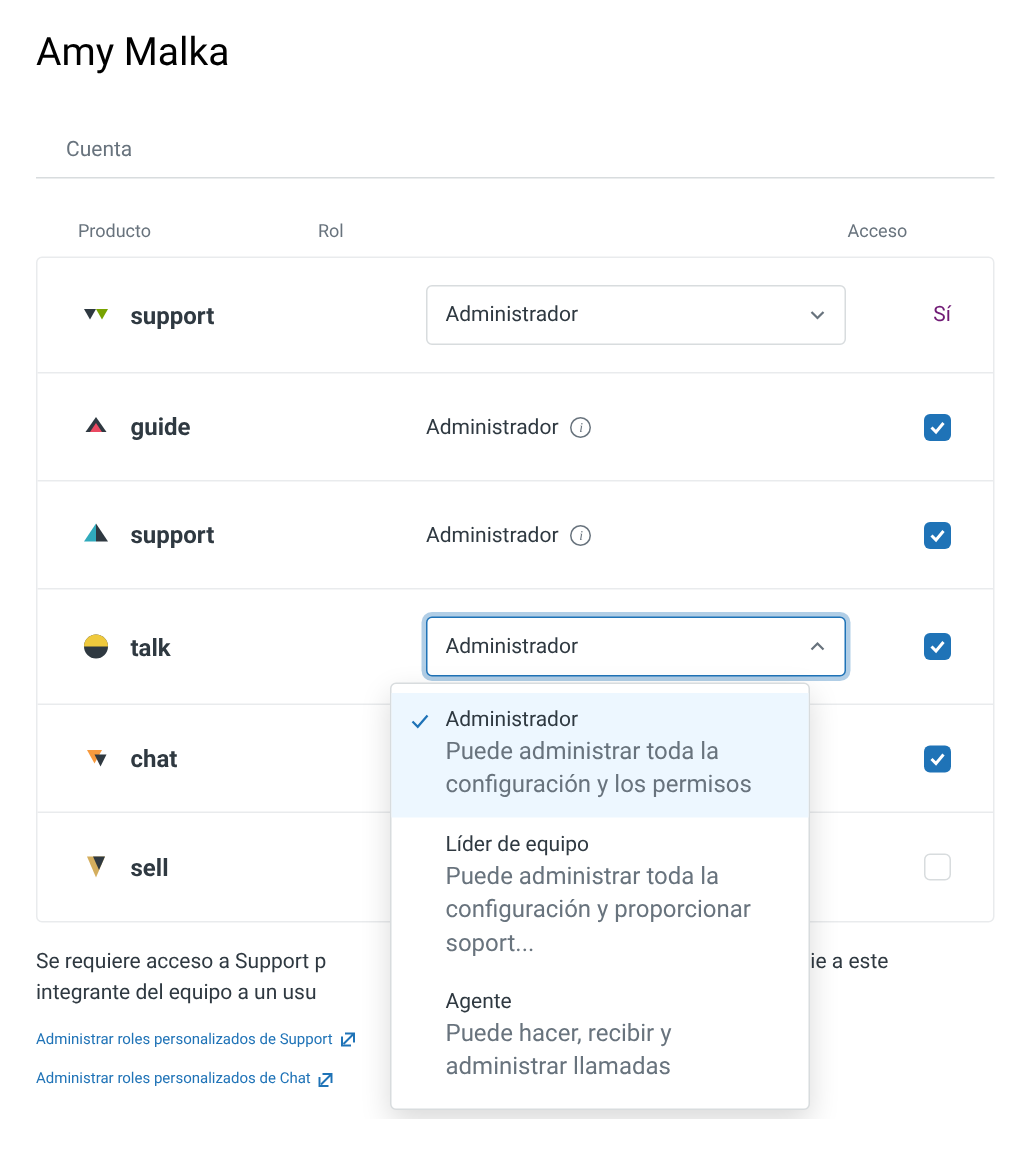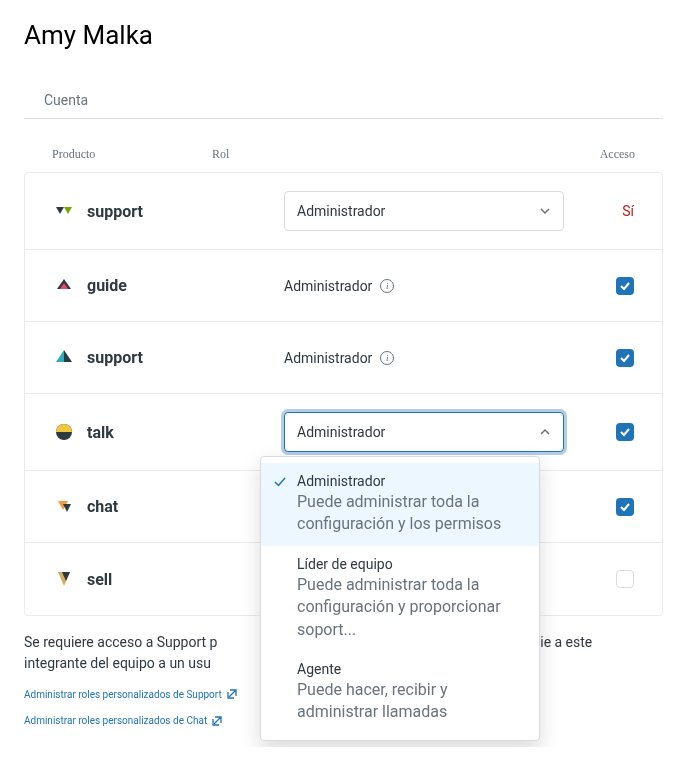--- a/index.html
+++ b/index.html
@@ -37,25 +37,24 @@
     position: absolute;
     left: 0; right: 0; bottom: -1px;
     height: 3px;
     background: #1f73b7;
   }
   .table-head {
     display: flex;
     padding: 0 28px 10px 28px;
     font-size: 12px;
     color: #68737d;
-    font-family: Liberation Serif, serif;
   }
   .col-product { width: 160px; flex-shrink: 0; }
   .col-role { flex: 1; }
-  .col-access { width: 70px; text-align: right; }
+  .col-access { width: 70px; }
   .rows {
     border: 1px solid #e9ebed;
     border-radius: 4px;
   }
   .row {
     display: flex;
     align-items: center;
     padding: 18px 28px;
     border-bottom: 1px solid #e9ebed;
     min-height: 72px;
@@ -104,21 +103,21 @@
     font-style: italic;
     font-family: Georgia, serif;
     cursor: pointer;
   }
   .access-cell {
     width: 70px;
     text-align: right;
     display: flex;
     justify-content: flex-end;
   }
-  .access-text { color: #b91c1c; }
+  .access-text { color: #701a75; }
   .checkbox {
     width: 18px; height: 18px;
     border-radius: 4px;
     display: inline-flex;
     align-items: center;
     justify-content: center;
     cursor: pointer;
   }
   .checkbox.checked {
     background: #1f73b7;

